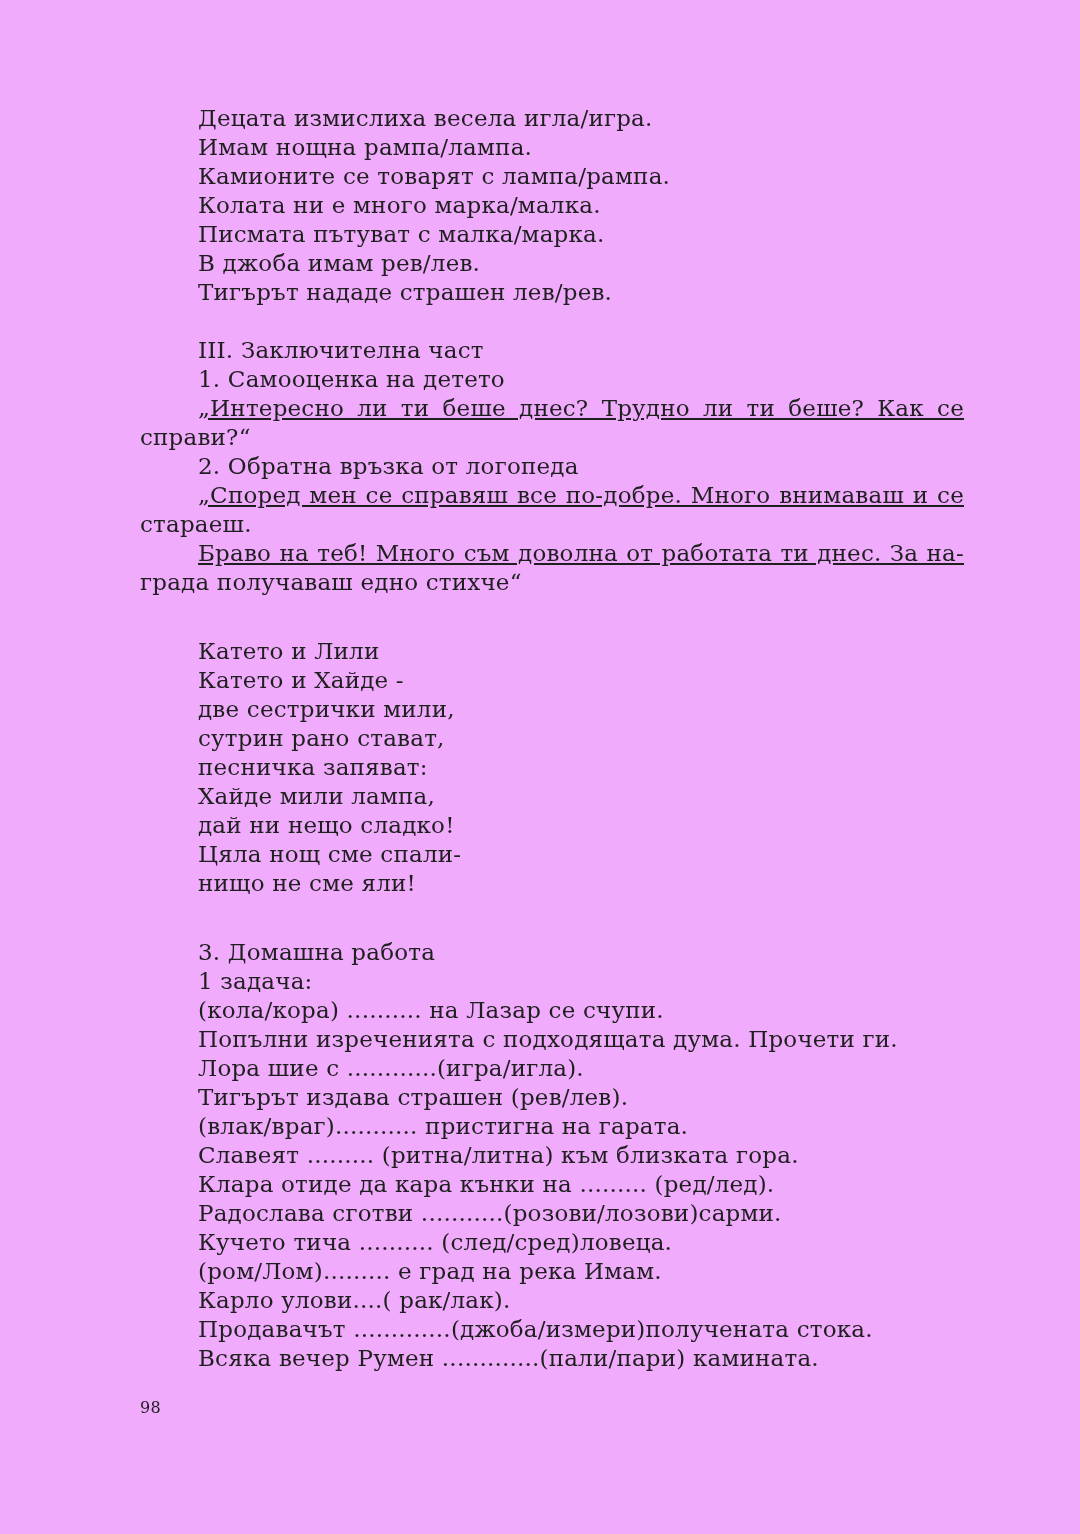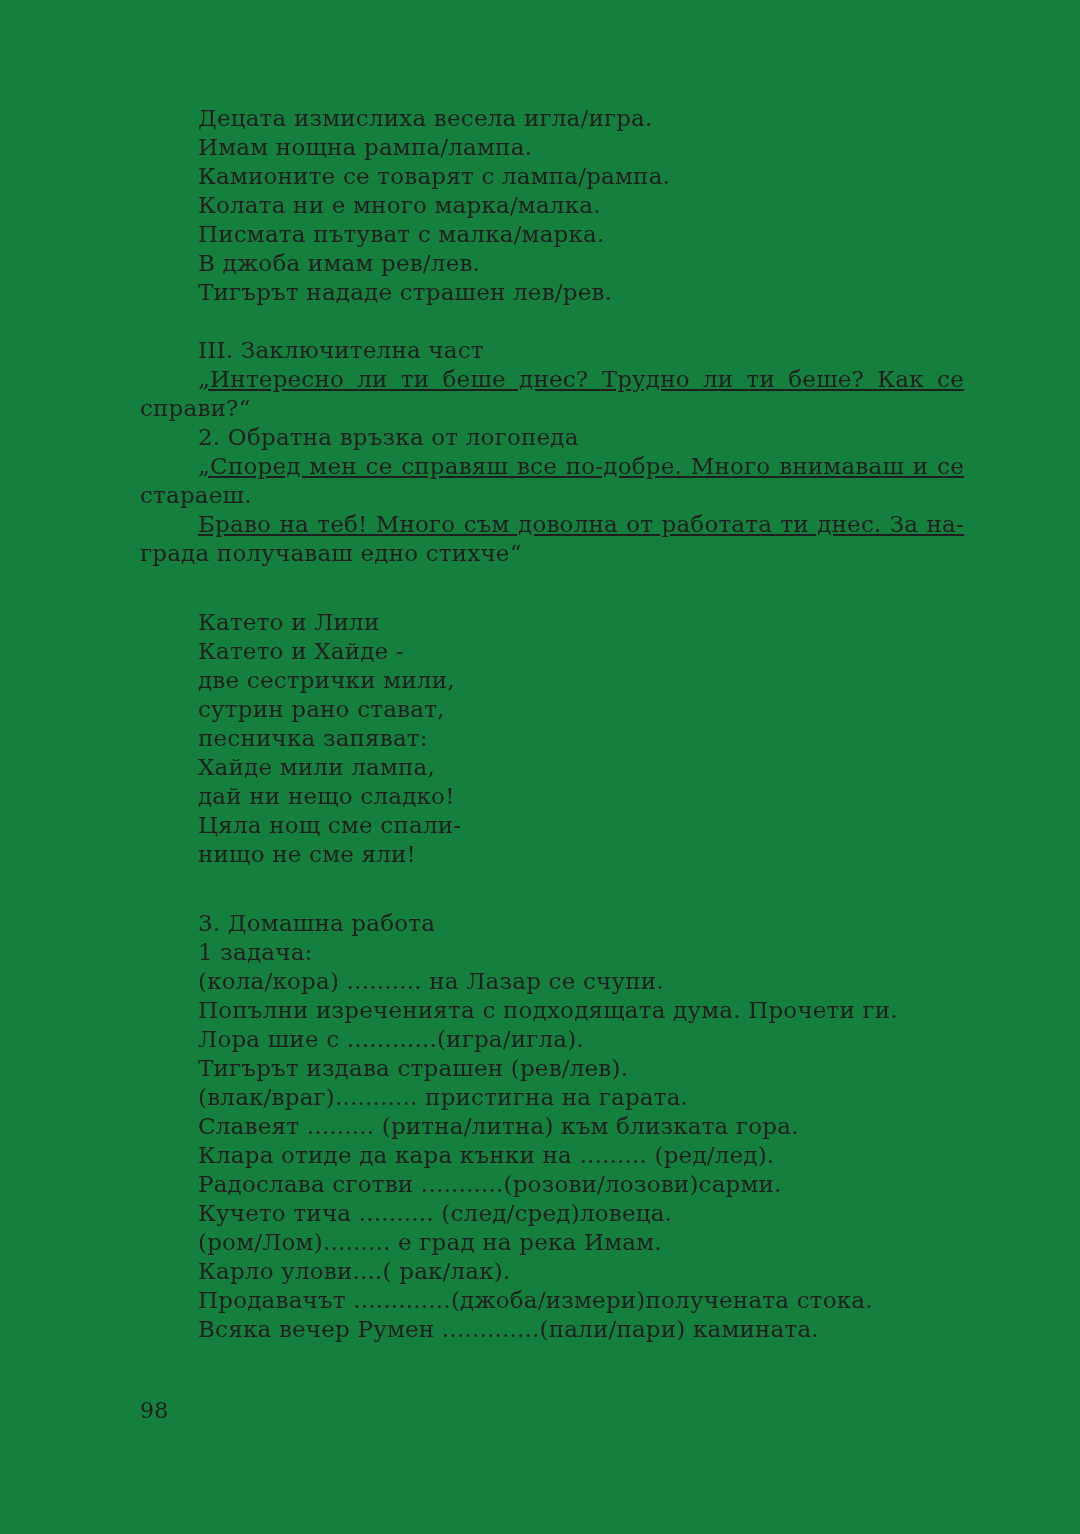--- a/index.html
+++ b/index.html
@@ -10,21 +10,21 @@
     font-family: "DejaVu Serif", "Liberation Serif", serif;
     color: #1f1f1f;
     position: relative;
     overflow: hidden;
   }
   .page {
     position: absolute;
     top: 0; left: 0;
     width: 1080px;
     height: 1534px;
-    background: #15803d;
+    background: #f0abfc;
   }
   .text-block {
     position: absolute;
     left: 140px;
     top: 104px;
     width: 824px;
     font-size: 23px;
     line-height: 29px;
     letter-spacing: 0.2px;
   }
@@ -34,41 +34,42 @@
     text-align: justify;
     text-align-last: justify;
     text-decoration: underline;
   }
   .gap { height: 29px; }
   .gap-lg { height: 40px; }
   .page-number {
     position: absolute;
     left: 140px;
     top: 1398px;
-    font-size: 22px;
+    font-size: 16px;
     letter-spacing: 0.2px;
   }
 </style>
 </head>
 <body>
 
 <div class="page">
   <div class="text-block">
 
     <div class="ln ind">Децата измислиха весела игла/игра.</div>
     <div class="ln ind">Имам нощна рампа/лампа.</div>
     <div class="ln ind">Камионите се товарят с лампа/рампа.</div>
     <div class="ln ind">Колата ни е много марка/малка.</div>
     <div class="ln ind">Писмата пътуват с малка/марка.</div>
     <div class="ln ind">В джоба имам рев/лев.</div>
     <div class="ln ind">Тигърът нададе страшен лев/рев.</div>
 
     <div class="gap"></div>
 
     <div class="ln ind">III. Заключителна част</div>
+    <div class="ln ind">1. Самооценка на детето</div>
     <div class="ln ind just">„Интересно ли ти беше днес? Трудно ли ти беше? Как се</div>
     <div class="ln">справи?“</div>
     <div class="ln ind">2. Обратна връзка от логопеда</div>
     <div class="ln ind just">„Според мен се справяш все по-добре. Много внимаваш и се</div>
     <div class="ln">стараеш.</div>
     <div class="ln ind just">Браво на теб! Много съм доволна от работата ти днес. За на-</div>
     <div class="ln">града получаваш едно стихче“</div>
 
     <div class="gap-lg"></div>
 

